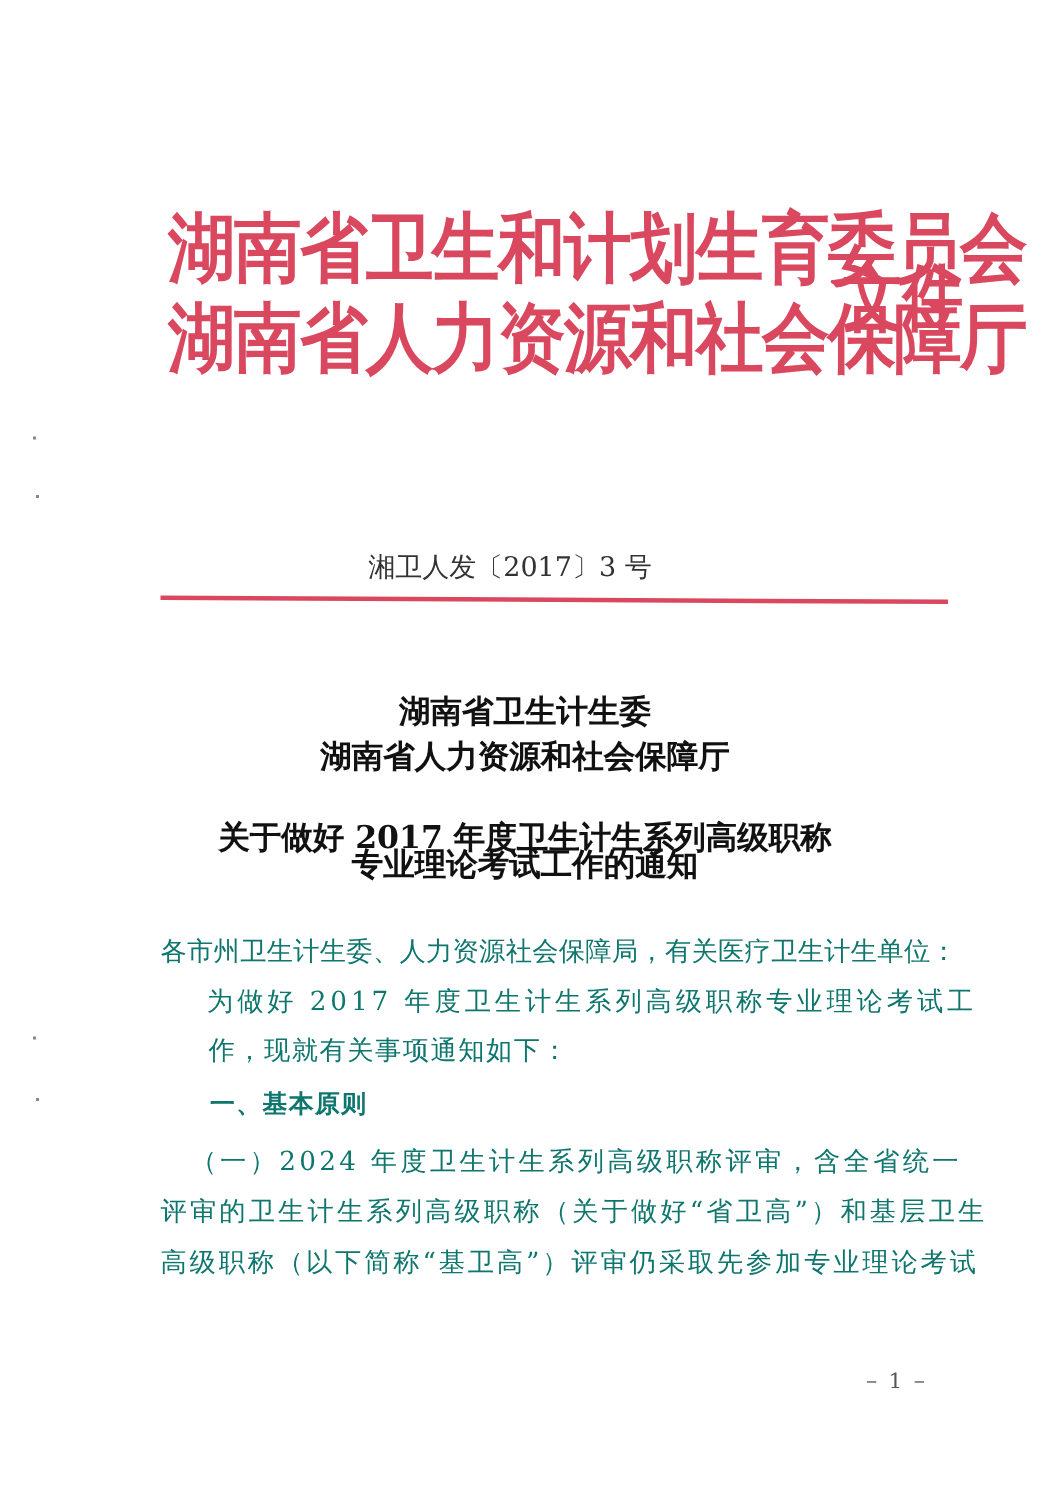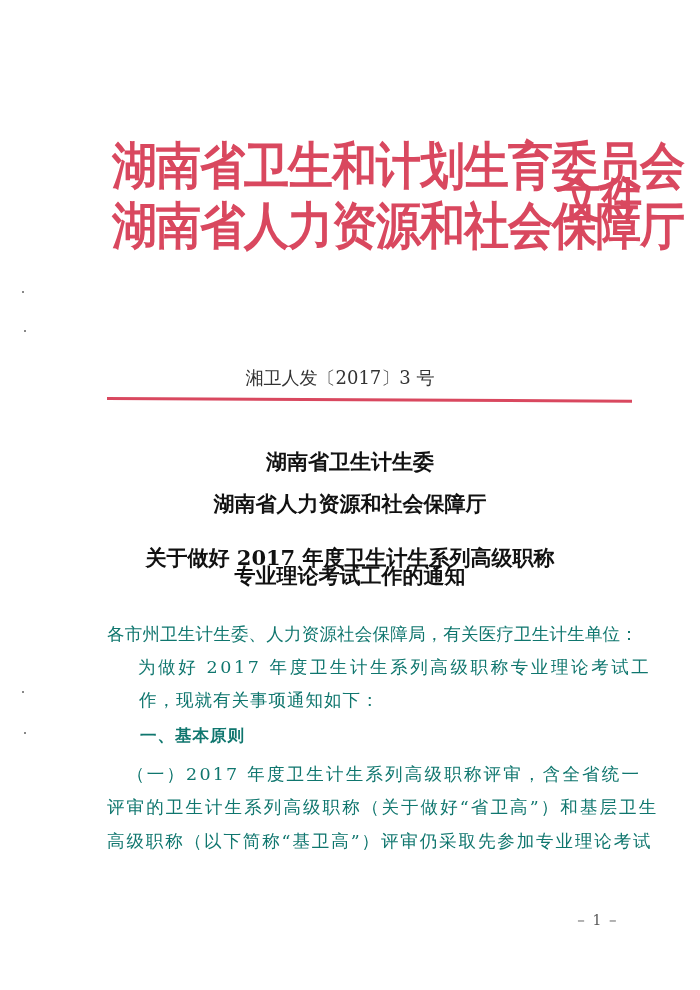--- a/index.html
+++ b/index.html
@@ -23,21 +23,21 @@
     left: 0; width: 680px; top: 366px; text-align: center; font-size: 18px; color: #333;
   }
   #redline {
     left: 107px; top: 397px; width: 525px; height: 3px; background: #d9485f;
     transform: rotate(0.3deg); transform-origin: left center;
   }
   .title-line {
     left: 0; width: 700px; text-align: center; font-size: 21px; font-weight: bold;
     white-space: nowrap; color: #111;
   }
-  #t1 { top: 448px; }
+  #t1 { top: 460px; }
   #t2 { top: 490px; }
   #t3 { top: 544px; }
   #t4 { top: 562px; }
   .body-line {
     left: 107px; font-size: 17.5px; white-space: nowrap; color: #0f766e; letter-spacing: 1px;
   }
   #b1 { top: 622px; letter-spacing: 0.2px; }
   #b2 { top: 655px; left: 138px; letter-spacing: 2.6px; }
   #b3 { top: 688px; margin-left: 32px; }
   #b4 { top: 725px; left: 140px; font-family: Liberation Sans, sans-serif; font-weight: bold; font-size: 16.5px; }
@@ -64,17 +64,17 @@
 
 <div class="abs title-line" id="t1">湖南省卫生计生委</div>
 <div class="abs title-line" id="t2">湖南省人力资源和社会保障厅</div>
 <div class="abs title-line" id="t3">关于做好 2017 年度卫生计生系列高级职称</div>
 <div class="abs title-line" id="t4">专业理论考试工作的通知</div>
 
 <div class="abs body-line" id="b1">各市州卫生计生委、人力资源社会保障局，有关医疗卫生计生单位：</div>
 <div class="abs body-line" id="b2">为做好 2017 年度卫生计生系列高级职称专业理论考试工</div>
 <div class="abs body-line" id="b3">作，现就有关事项通知如下：</div>
 <div class="abs body-line" id="b4">一、基本原则</div>
-<div class="abs body-line" id="b5">（一）2017 年度卫生计生系列高级职称评审，含全省统一</div>
+<div class="abs body-line" id="b5">（一）2024 年度卫生计生系列高级职称评审，含全省统一</div>
 <div class="abs body-line" id="b6">评审的卫生计生系列高级职称（关于做好“省卫高”）和基层卫生</div>
 <div class="abs body-line" id="b7">高级职称（以下简称“基卫高”）评审仍采取先参加专业理论考试</div>
 
 <div class="abs" id="pagenum">－ 1 －</div>
 
 </body></html>

